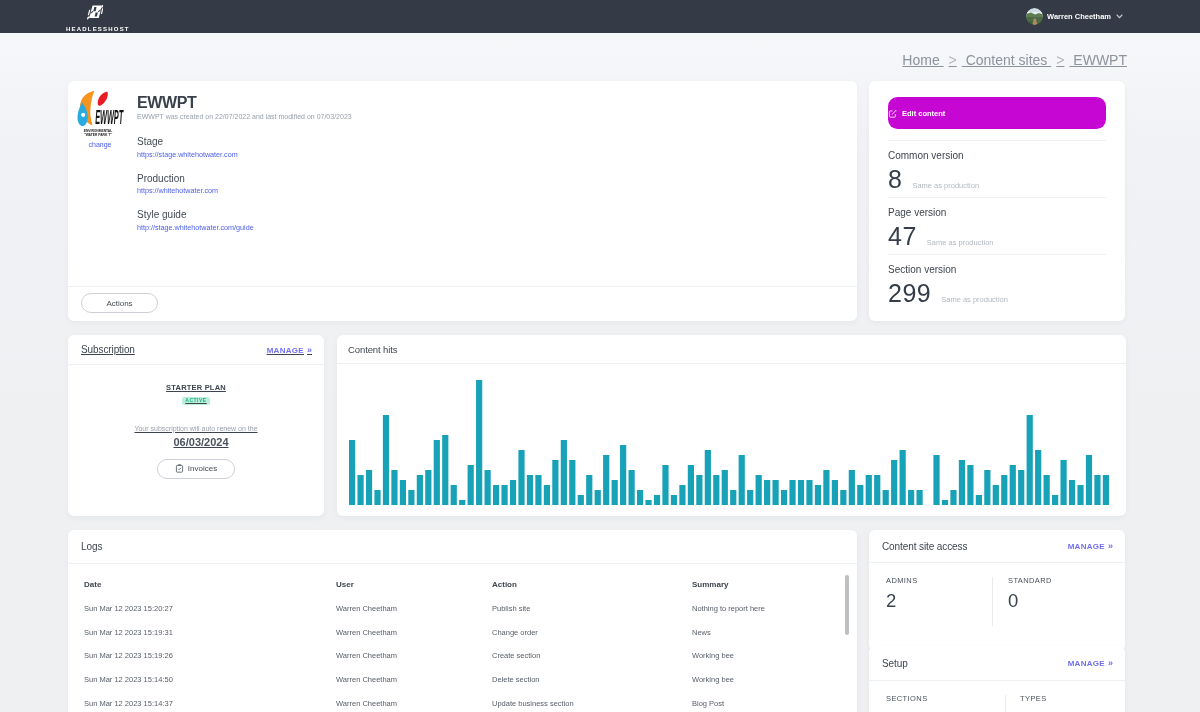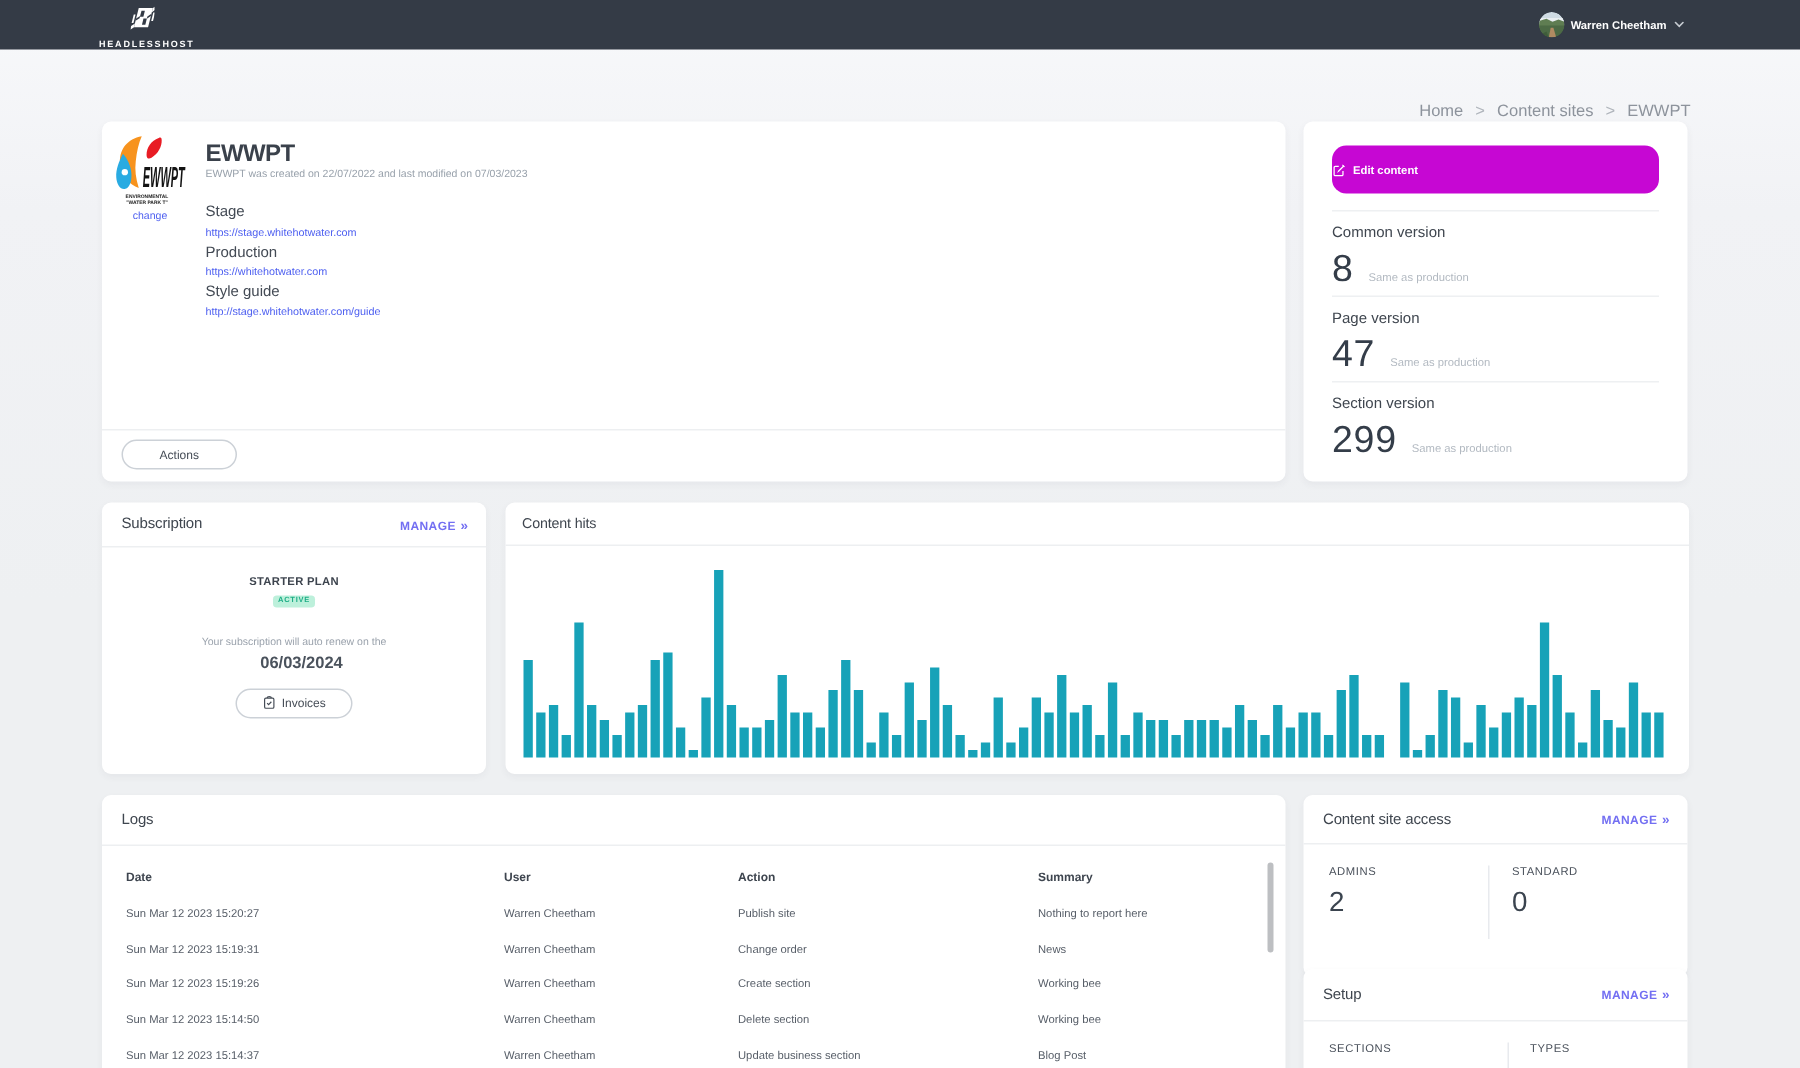--- a/index.html
+++ b/index.html
@@ -10,54 +10,54 @@
   color:#3d444e;
   position:relative;
 }
 .topbar { position:absolute; left:0; top:0; width:1200px; height:33px; background:#343b46; }
 .brandbox { position:absolute; left:66px; top:4px; width:57px; text-align:center; }
 .brandtxt { color:#fff; font-size:6px; font-weight:bold; letter-spacing:1.2px; margin-top:2px; white-space:nowrap; }
 .userbox { position:absolute; right:77px; top:0; height:33px; display:flex; align-items:center; }
 .avatar { width:17px; height:17px; border-radius:50%; overflow:hidden; }
 .username { color:#fff; font-size:7.5px; font-weight:bold; margin-left:4px; }
 .chev { margin-left:5px; display:flex; align-items:center; }
-.crumb { position:absolute; top:68px; right:73px; font-size:11px; color:#8d939c; }
+.crumb { position:absolute; top:52px; right:73px; font-size:14px; color:#8d939c;text-decoration:underline; }
 .crumb .sep { color:#b0b5bc; margin:0 5px; }
 .card { position:absolute; background:#fff; border-radius:6px; box-shadow:0 2px 5px rgba(50,60,70,0.05); }
 .cardhead { display:flex; align-items:center; justify-content:space-between; padding:0 12px 0 13px; height:30px; border-bottom:1px solid #edeff1; }
 .cardhead .ttl { font-size:10px; color:#3f464f; font-weight:500; letter-spacing:-0.1px; }
 .manage { font-size:8px; font-weight:bold; letter-spacing:0.3px; color:#736ff2;margin-left:44px; }
 .manage .gg { font-size:9px; letter-spacing:0; margin-left:3px; }
 
 
 #main { left:68px; top:81px; width:789px; height:240px; }
 .logocol { position:absolute; left:4px; top:7px; width:56px; text-align:center; }
 .changelink { color:#4c5ef0; font-size:7px; margin-top:5px; }
 .maincontent { position:absolute; left:69px; top:9px; }
 .h1 { font-size:16px; font-weight:bold; color:#3a414b; letter-spacing:-0.4px; margin-top:6px; line-height:14px; }
 .subt { font-size:7px; color:#98a1ab; margin-top:3px; }
-.lbl { font-size:10px; color:#434a54; font-weight:500; margin-top:5px; line-height:10px; }
+.lbl { font-size:10px; color:#434a54; font-weight:500; margin-top:15px; line-height:10px; }
 .lnk { font-size:7.2px; color:#4c5ef0; margin-top:2.5px; line-height:9px; }
 .footrule { position:absolute; left:0; right:0; top:205px; border-top:1px solid #edeff1; }
 .btn-outline { display:inline-flex; align-items:center; justify-content:center; border:1px solid #ccd1d7; border-radius:10px; color:#454c56; font-size:8px; background:#fff; }
 #actions { position:absolute; left:13px; top:212px; width:77px; height:20px; }
 
 
 #vers { left:869px; top:81px; width:256px; height:240px; padding:0 19px; }
 .editbtn { margin-top:16px; width:100%; height:32px; border-radius:9.5px; background:#c607d3; color:#fff; font-size:7.5px; font-weight:bold; display:flex; align-items:center; justify-content:flex-start; }
 .editbtn svg { margin-right:5px; }
 .vrule { border-top:1px solid #eef0f2; margin-top:11px; }
 .vsec { height:57px; padding-top:9px; }
 .vsec .vl { font-size:10px; color:#3f464f; font-weight:500; }
 .vnum { display:flex; align-items:baseline; margin-top:4px; }
 .vnum b { font-size:25px; font-weight:400; color:#343d49; letter-spacing:0.5px; }
 .vnum span { font-size:7.5px; color:#b2b9c1; margin-left:10px; }
 
 
-#subs { left:68px; top:335px; width:256px; height:181px; }
+#subs { left:68px; top:335px; width:256px; height:181px;text-decoration:underline; }
 .subbody { text-align:center; }
 .splan { margin-top:18px; font-size:7.5px; font-weight:bold; letter-spacing:0.2px; color:#3d444e; }
 .badge { display:inline-block; background:#bdf0db; color:#1fae87; font-size:5px; line-height:5.5px; font-weight:bold; letter-spacing:0.5px; padding:1px 3.5px; border-radius:2.5px; }
 .renew { margin-top:20px; font-size:7px; color:#9aa2ac; }
 .rdate { margin-top:4px; font-size:11px; font-weight:bold; color:#4a525c;padding-left:10px; }
 #invoices { width:78px; height:20px; margin-top:11px; }
 #invoices svg { margin-right:4px; }
 
 
 #hits { left:337px; top:335px; width:789px; height:181px; }

